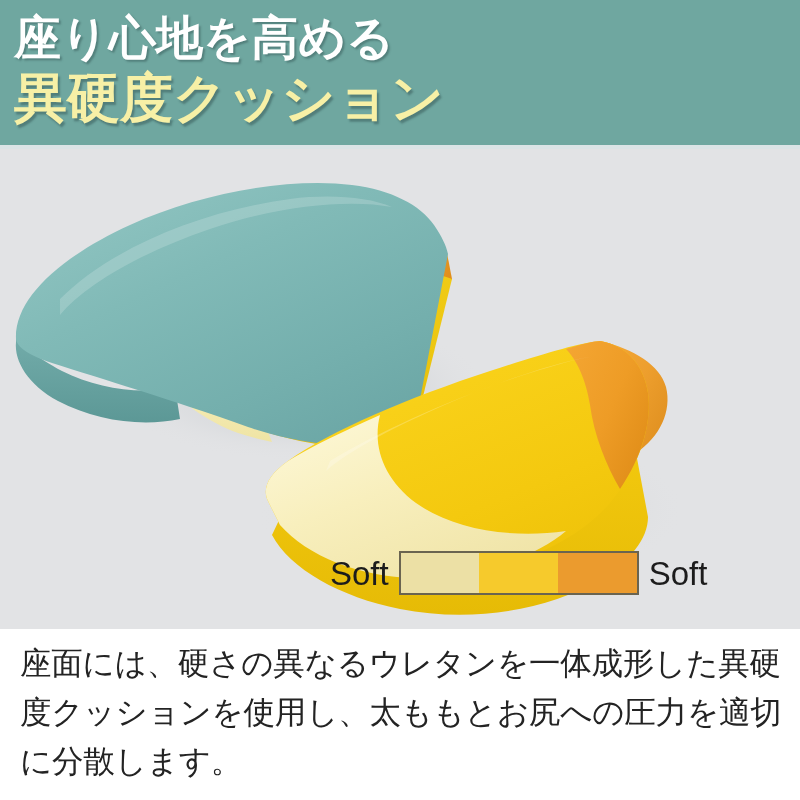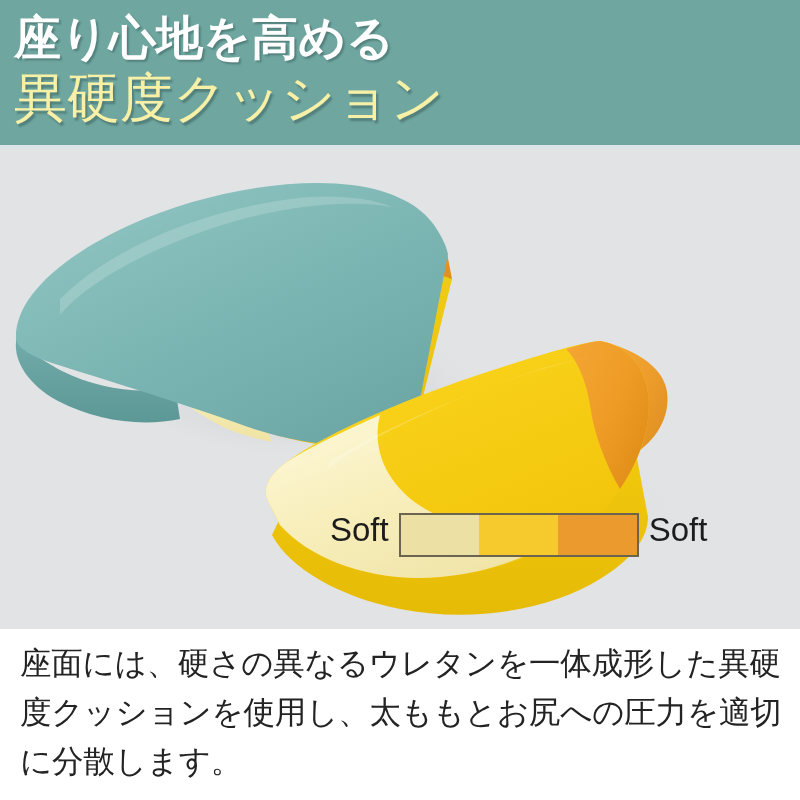--- a/index.html
+++ b/index.html
@@ -50,21 +50,21 @@
     letter-spacing: 0px;
     white-space: nowrap;
     text-shadow: 2px 2px 2px rgba(40,70,70,0.40);
   }
   .title-line2 {
     position: absolute;
     left: 14px;
     top: 66px;
     font-size: 53px;
     line-height: 64px;
-    font-weight: normal;
+    font-weight: bold;
     color: #f7f0a6;
     letter-spacing: 0px;
     white-space: nowrap;
     text-shadow: 2px 3px 2px rgba(40,70,70,0.42);
   }
 
   
   .stage {
     position: absolute;
     left: 0;
@@ -80,25 +80,25 @@
     left: 0;
     top: 0;
     width: 800px;
     height: 480px;
   }
 
   
   .legend {
     position: absolute;
     left: 330px;
-    top: 513px;
+    top: 547px;
     width: 430px;
     height: 52px;
     display: flex;
-    align-items: flex-start;
+    align-items: center;
   }
   .legend-label {
     font-size: 33px;
     line-height: 33px;
     color: #1c1c1c;
     font-weight: normal;
     white-space: nowrap;
   }
   .legend-label.soft { margin-right: 10px; }
   .legend-label.hard { margin-left: 10px; }

